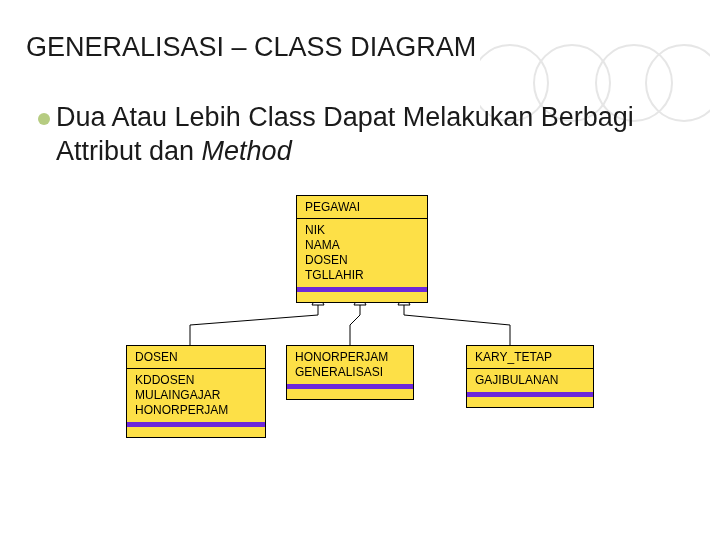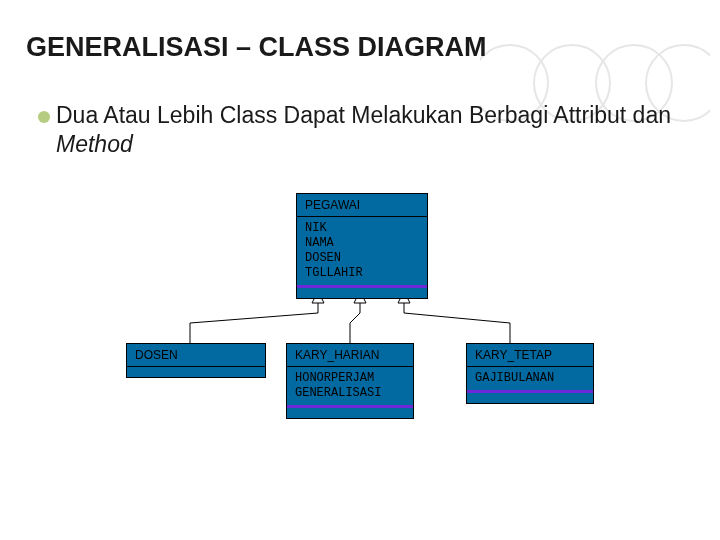--- a/index.html
+++ b/index.html
@@ -22,64 +22,63 @@
     stroke: #e6e6e6;
     stroke-width: 2;
   }
   .content {
     position: relative;
     z-index: 1;
     padding: 32px 26px 0 26px;
   }
   .title {
     font-size: 27px;
-    font-weight: bold;
+    font-weight: normal;
     color: #1a1a1a;
     margin-bottom: 38px;
   }
   .body-text {
-    font-size: 23px;
+    font-size: 27px;
     color: #1a1a1a;
     line-height: 1.25;
     padding-left: 30px;
     text-indent: -18px;
-    margin-bottom: 34px;
+    margin-bottom: 26px;
   }
   .bullet {
     display: inline-block;
     width: 12px;
     height: 12px;
     border-radius: 50%;
     background: #b6cc81;
     margin-right: 6px;
     vertical-align: middle;
   }
   .italic { font-style: italic; }
   .diagram {
     position: relative;
     width: 100%;
     height: 300px;
   }
   .class-box {
     position: absolute;
     border: 1px solid #000;
-    background: #0369a1;
+    background: #fde047;
     font-size: 12px;
   }
   .class-name {
     border-bottom: 1px solid #000;
     padding: 4px 8px;
     font-weight: normal;
   }
   .class-attrs {
-    border-bottom: 3px solid #6d28d9;
+    border-bottom: 5px solid #6d28d9;
     padding: 4px 8px;
     line-height: 1.25;
     min-height: 18px;
-    font-family: Liberation Mono, monospace;
   }
   .class-ops {
     height: 10px;
   }
   .parent-box { left: 270px; top: 0px; width: 132px; }
   .child1 { left: 100px; top: 150px; width: 140px; }
   .child2 { left: 260px; top: 150px; width: 128px; }
   .child3 { left: 440px; top: 150px; width: 128px; }
   .conn {
     position: absolute;
@@ -129,25 +128,29 @@
         <div>NIK</div>
         <div>NAMA</div>
         <div>DOSEN</div>
         <div>TGLLAHIR</div>
       </div>
       <div class="class-ops"></div>
     </div>
 
     <div class="class-box child1">
       <div class="class-name">DOSEN</div>
+      <div class="class-attrs">
+        <div>KDDOSEN</div>
+        <div>MULAINGAJAR</div>
+        <div>HONORPERJAM</div>
+      </div>
       <div class="class-ops"></div>
     </div>
 
     <div class="class-box child2">
-      <div class="class-name">KARY_HARIAN</div>
       <div class="class-attrs">
         <div>HONORPERJAM</div>
         <div>GENERALISASI</div>
       </div>
       <div class="class-ops"></div>
     </div>
 
     <div class="class-box child3">
       <div class="class-name">KARY_TETAP</div>
       <div class="class-attrs">

